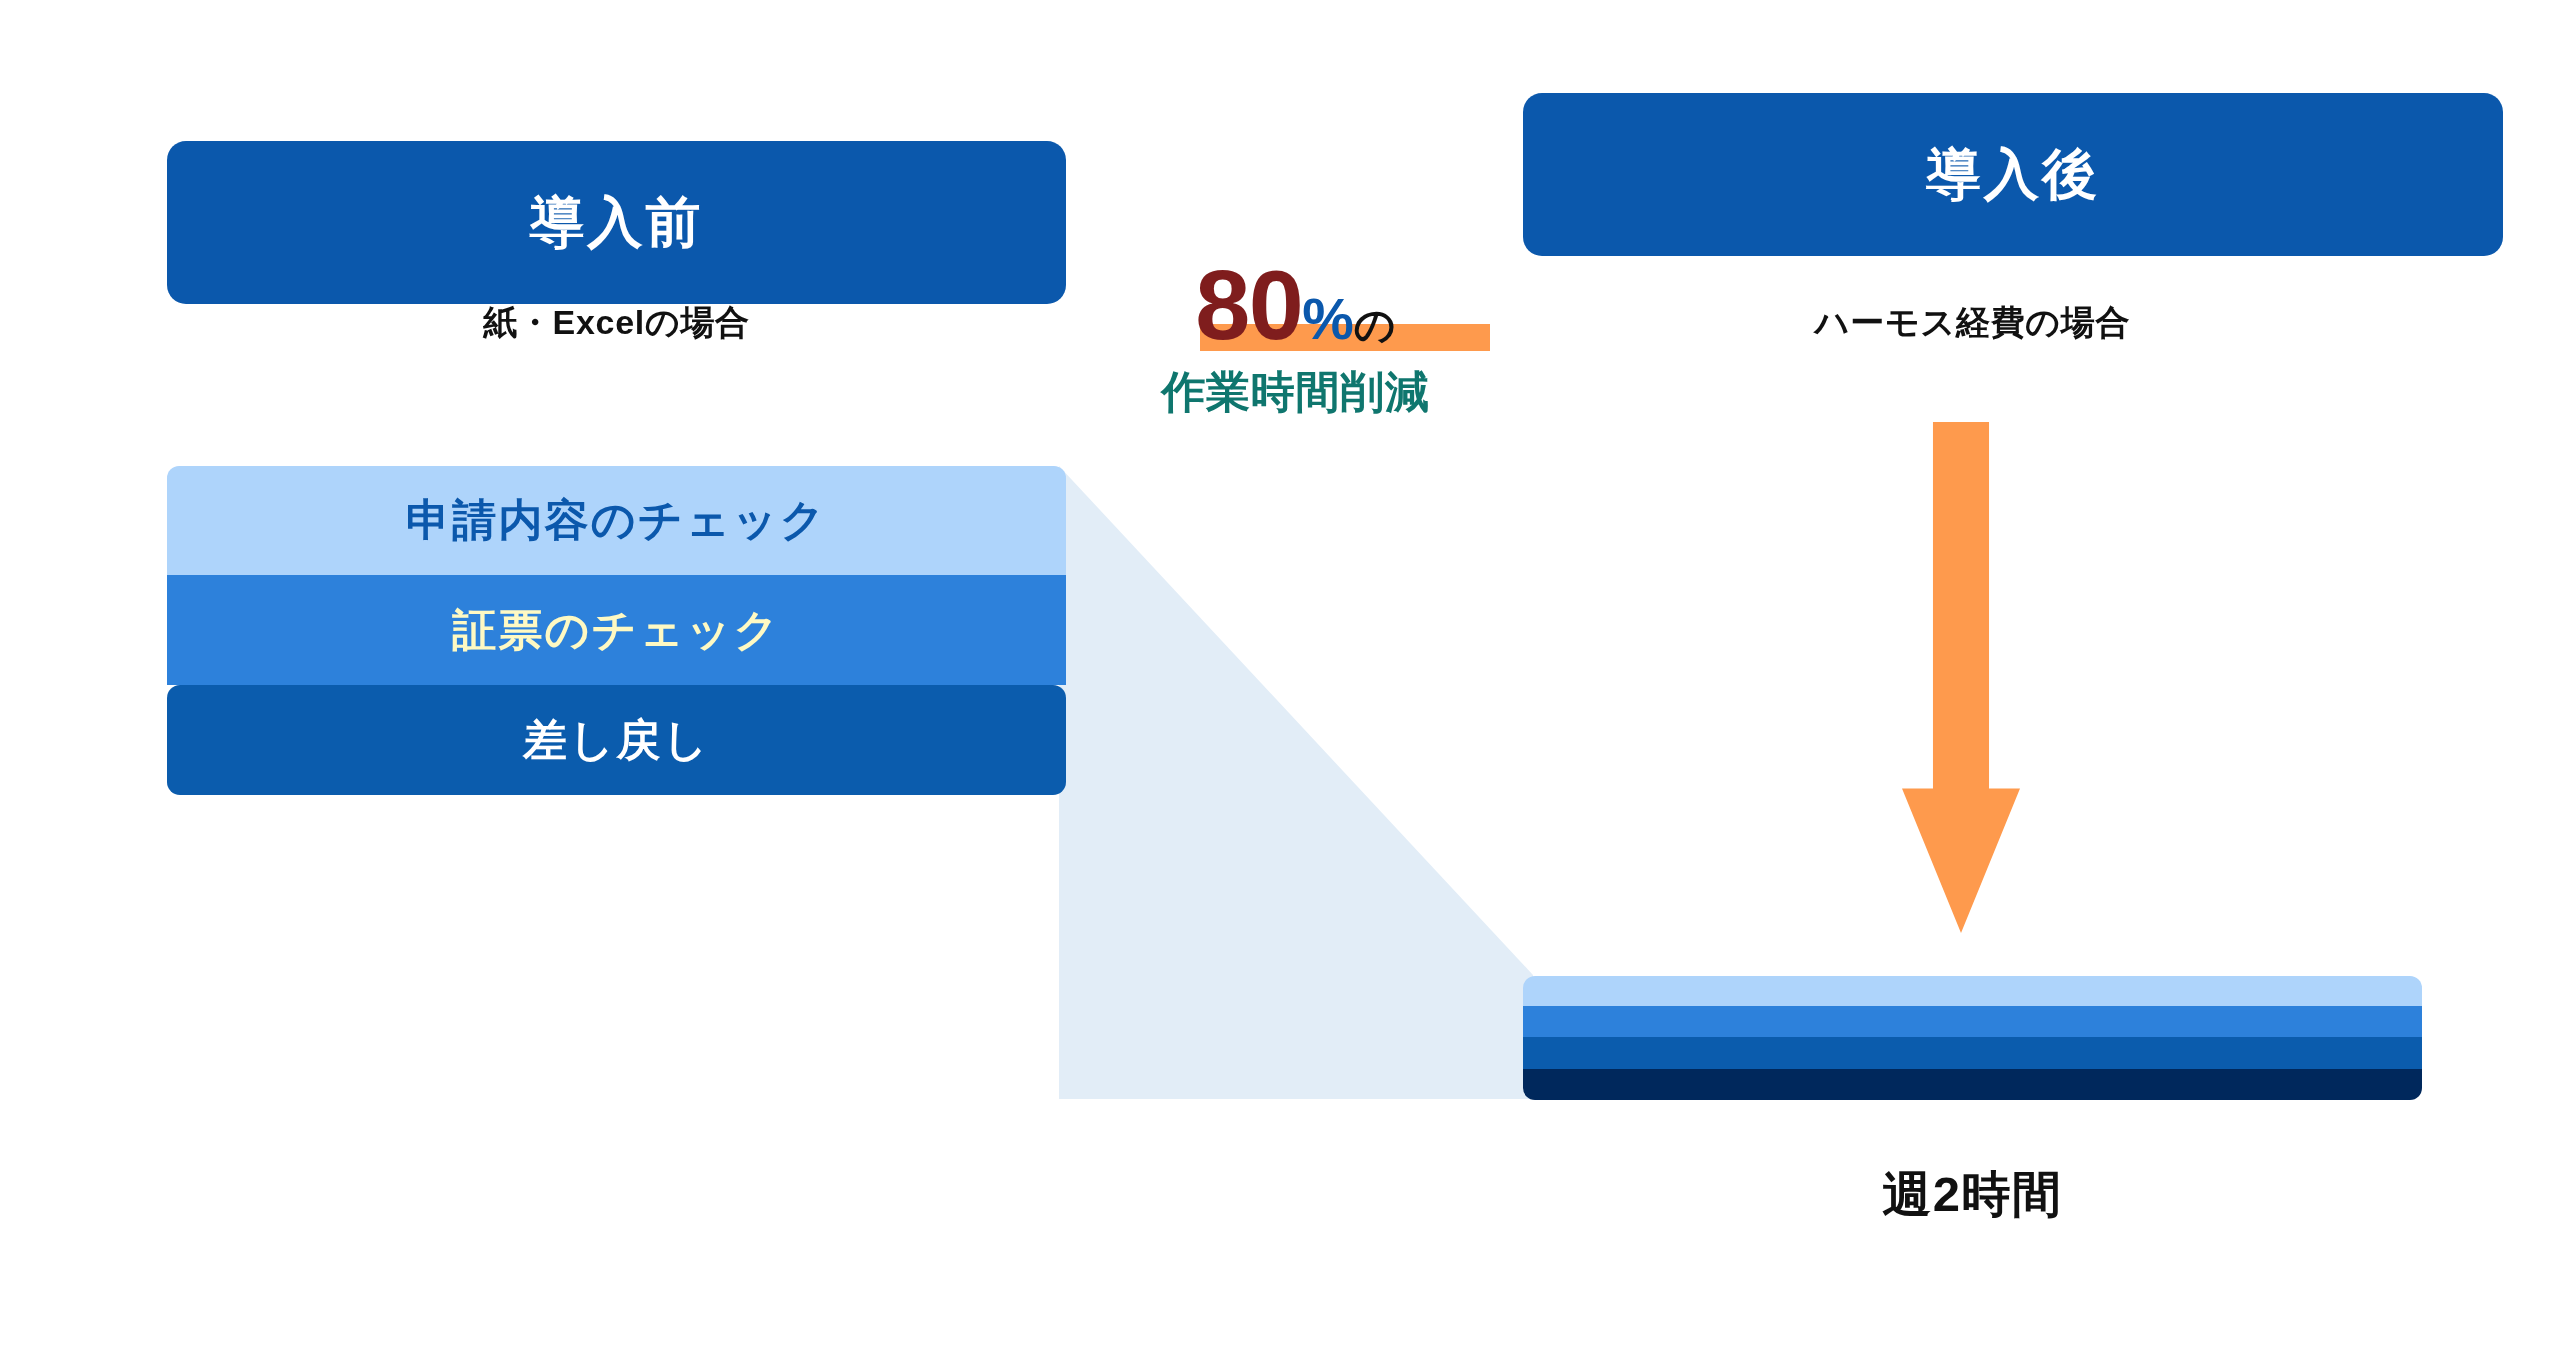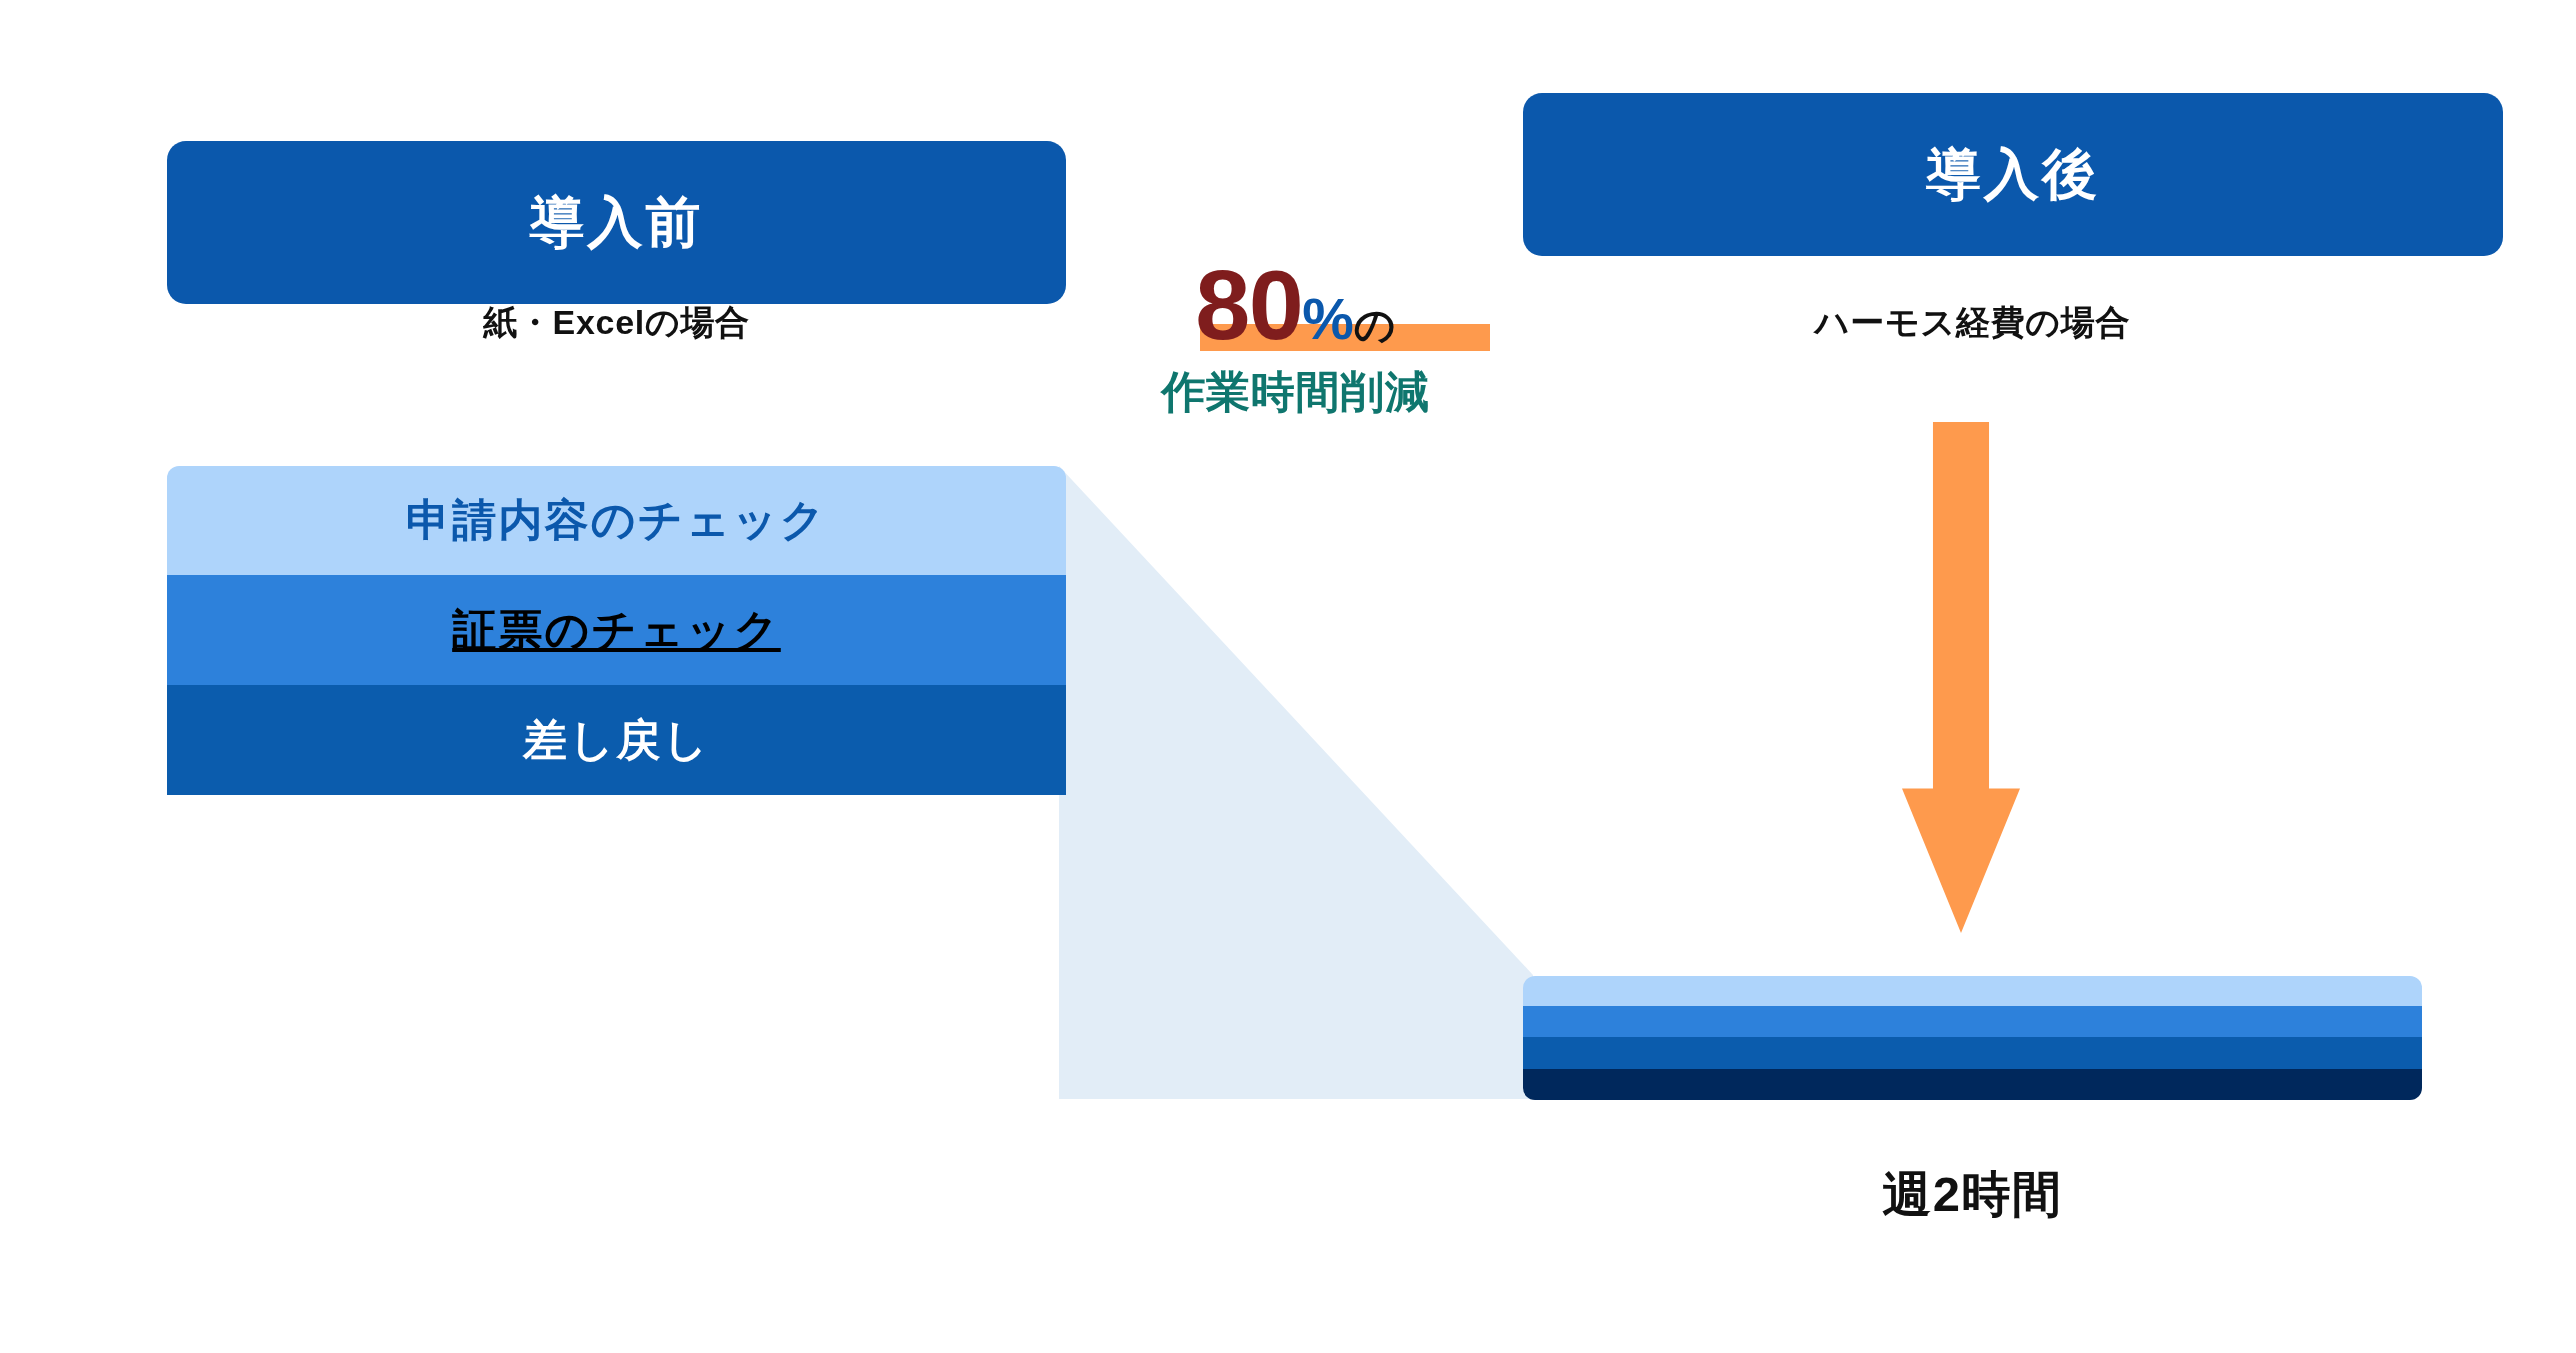--- a/index.html
+++ b/index.html
@@ -58,21 +58,21 @@
 
   .seg {
     display: flex; align-items: center; justify-content: center;
     font-weight: 700;
     font-size: 44px;
     letter-spacing: 2.2px;
     white-space: nowrap;
   }
   #bar-before .seg:nth-child(1) { height: 109px; }
   #bar-before .seg:nth-child(2) { height: 110px; }
-  #bar-before .seg:nth-child(3) { height: 110px; }
+  #bar-before .seg:nth-child(3) { height: 110px; border-radius: 13px; }
   #bar-before .seg:nth-child(4) { height: 305px; }
 
   #bar-after .seg:nth-child(1) { height: 30px; }
   #bar-after .seg:nth-child(2) { height: 31px; }
   #bar-after .seg:nth-child(3) { height: 32px; }
   #bar-after .seg:nth-child(4) { height: 31px; }
 
   
   #callout {
     position: absolute;
@@ -132,21 +132,21 @@
     <span>導入前</span>
   </div>
   <div class="subcaption" id="sub-before">紙・Excelの場合</div>
 
   <div id="wedge" style="background: rgb(226, 237, 247);"></div>
 
   <div class="bar" id="bar-before">
     <div class="seg" style="background: rgb(174, 212, 251); color: rgb(11, 88, 172);">
       <span>申請内容のチェック</span>
     </div>
-    <div class="seg" style="background: rgb(45, 129, 219); color: #000000; text-decoration: underline;">
+    <div class="seg" style="background: rgb(45, 129, 219); color: #fef9c3;">
       <span>証票のチェック</span>
     </div>
     <div class="seg" style="background: rgb(11, 92, 173); color: rgb(255, 255, 255);">
       <span>差し戻し</span>
     </div>
   </div>
 
 
   <div id="callout">
     <div id="callout-line1">

